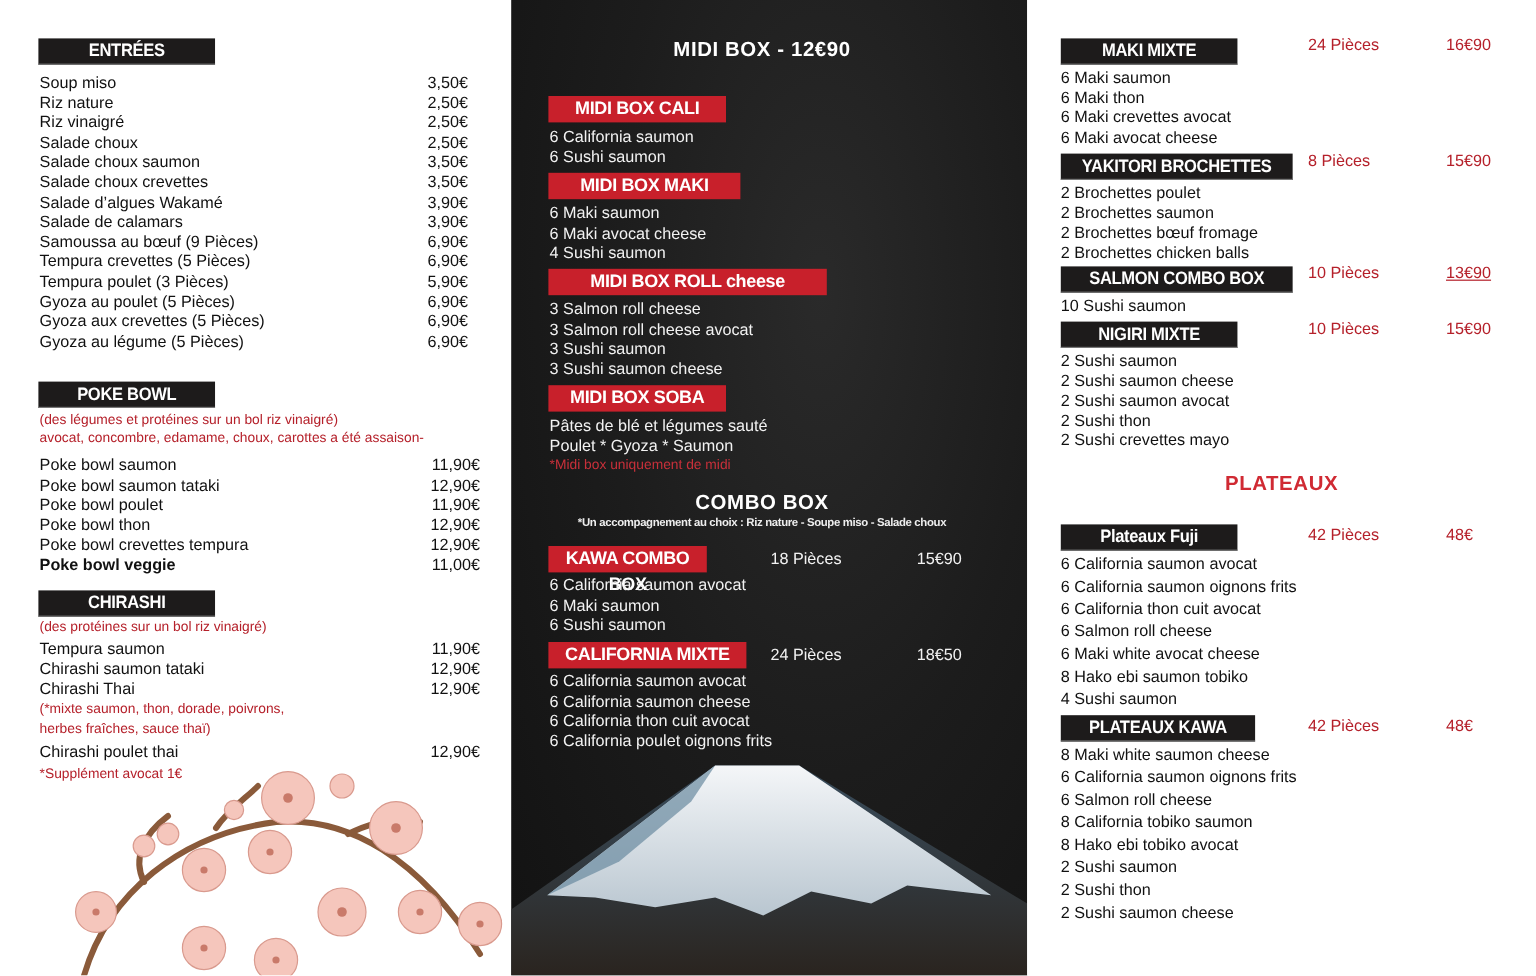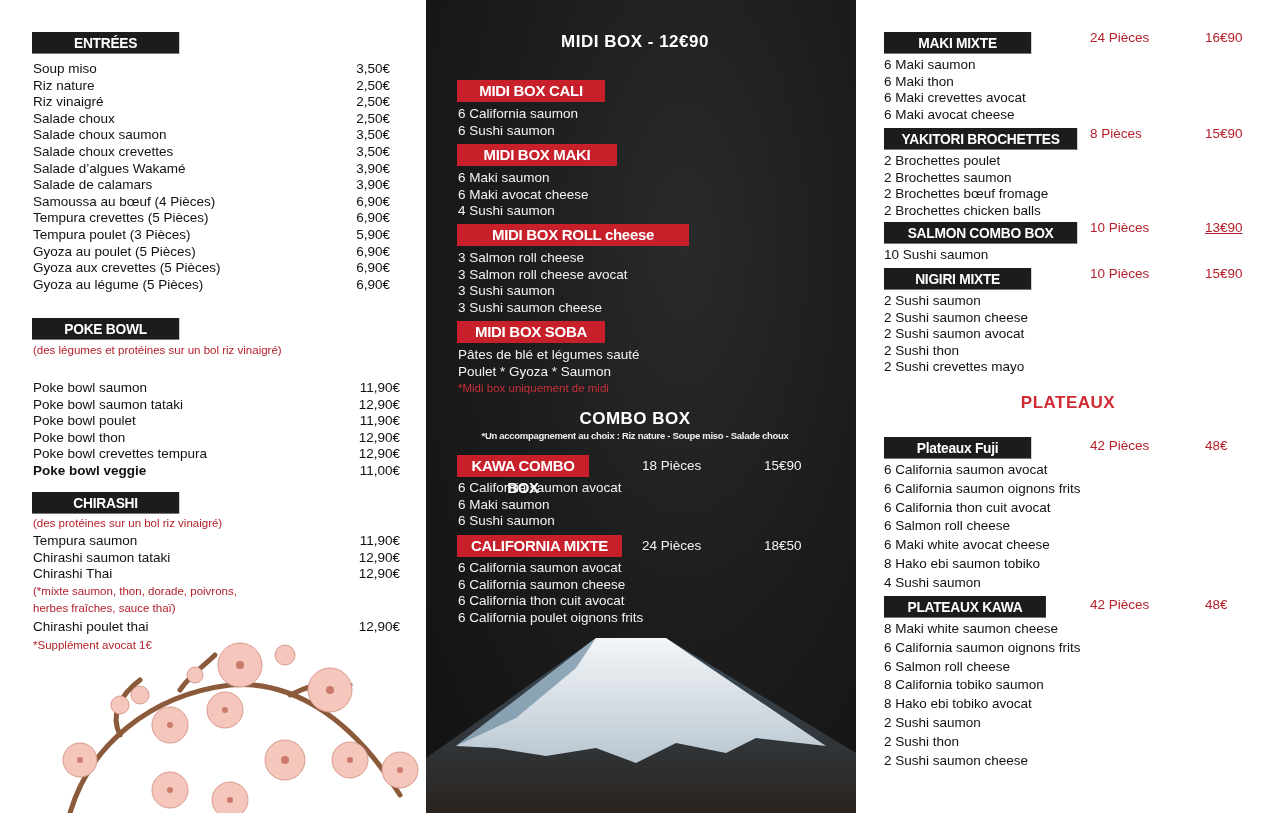--- a/index.html
+++ b/index.html
@@ -45,36 +45,37 @@
       <div class="item" style="left:33px;top:110.80000000000001px;">Salade choux</div>
       <div class="price" style="left:290px;top:110.80000000000001px;width:100px;">2,50€</div>
       <div class="item" style="left:33px;top:127.4px;">Salade choux saumon</div>
       <div class="price" style="left:290px;top:127.4px;width:100px;">3,50€</div>
       <div class="item" style="left:33px;top:144px;">Salade choux crevettes</div>
       <div class="price" style="left:290px;top:144px;width:100px;">3,50€</div>
       <div class="item" style="left:33px;top:160.60000000000002px;">Salade d’algues Wakamé</div>
       <div class="price" style="left:290px;top:160.60000000000002px;width:100px;">3,90€</div>
       <div class="item" style="left:33px;top:177.20000000000002px;">Salade de calamars</div>
       <div class="price" style="left:290px;top:177.20000000000002px;width:100px;">3,90€</div>
-      <div class="item" style="left:33px;top:193.8px;">Samoussa au bœuf (4 Pièces)</div>
+      <div class="item" style="left:33px;top:193.8px;">Samoussa au bœuf (9 Pièces)</div>
       <div class="price" style="left:290px;top:193.8px;width:100px;">6,90€</div>
       <div class="item" style="left:33px;top:210.4px;">Tempura crevettes (5 Pièces)</div>
       <div class="price" style="left:290px;top:210.4px;width:100px;">6,90€</div>
       <div class="item" style="left:33px;top:227px;">Tempura poulet (3 Pièces)</div>
       <div class="price" style="left:290px;top:227px;width:100px;">5,90€</div>
       <div class="item" style="left:33px;top:243.60000000000002px;">Gyoza au poulet (5 Pièces)</div>
       <div class="price" style="left:290px;top:243.60000000000002px;width:100px;">6,90€</div>
       <div class="item" style="left:33px;top:260.20000000000005px;">Gyoza aux crevettes (5 Pièces)</div>
       <div class="price" style="left:290px;top:260.20000000000005px;width:100px;">6,90€</div>
       <div class="item" style="left:33px;top:276.8px;">Gyoza au légume (5 Pièces)</div>
       <div class="price" style="left:290px;top:276.8px;width:100px;">6,90€</div>
     </div>
 
   <div class="hdr-black" style="left:32px;top:318px;width:160px;">POKE BOWL</div>
   <div class="note-red" style="left:33px;top:342px;">(des légumes et protéines sur un bol riz vinaigré)</div>
+  <div class="note-red" style="left:33px;top:357px;">avocat, concombre, edamame, choux, carottes a été assaison-</div>
   <div id="poke-list">
       <div class="item" style="left:33px;top:380px;">Poke bowl saumon</div>
       <div class="price" style="left:300px;top:380px;width:100px;">11,90€</div>
       <div class="item" style="left:33px;top:396.6px;">Poke bowl saumon tataki</div>
       <div class="price" style="left:300px;top:396.6px;width:100px;">12,90€</div>
       <div class="item" style="left:33px;top:413.2px;">Poke bowl poulet</div>
       <div class="price" style="left:300px;top:413.2px;width:100px;">11,90€</div>
       <div class="item" style="left:33px;top:429.8px;">Poke bowl thon</div>
       <div class="price" style="left:300px;top:429.8px;width:100px;">12,90€</div>
       <div class="item" style="left:33px;top:446.4px;">Poke bowl crevettes tempura</div>

